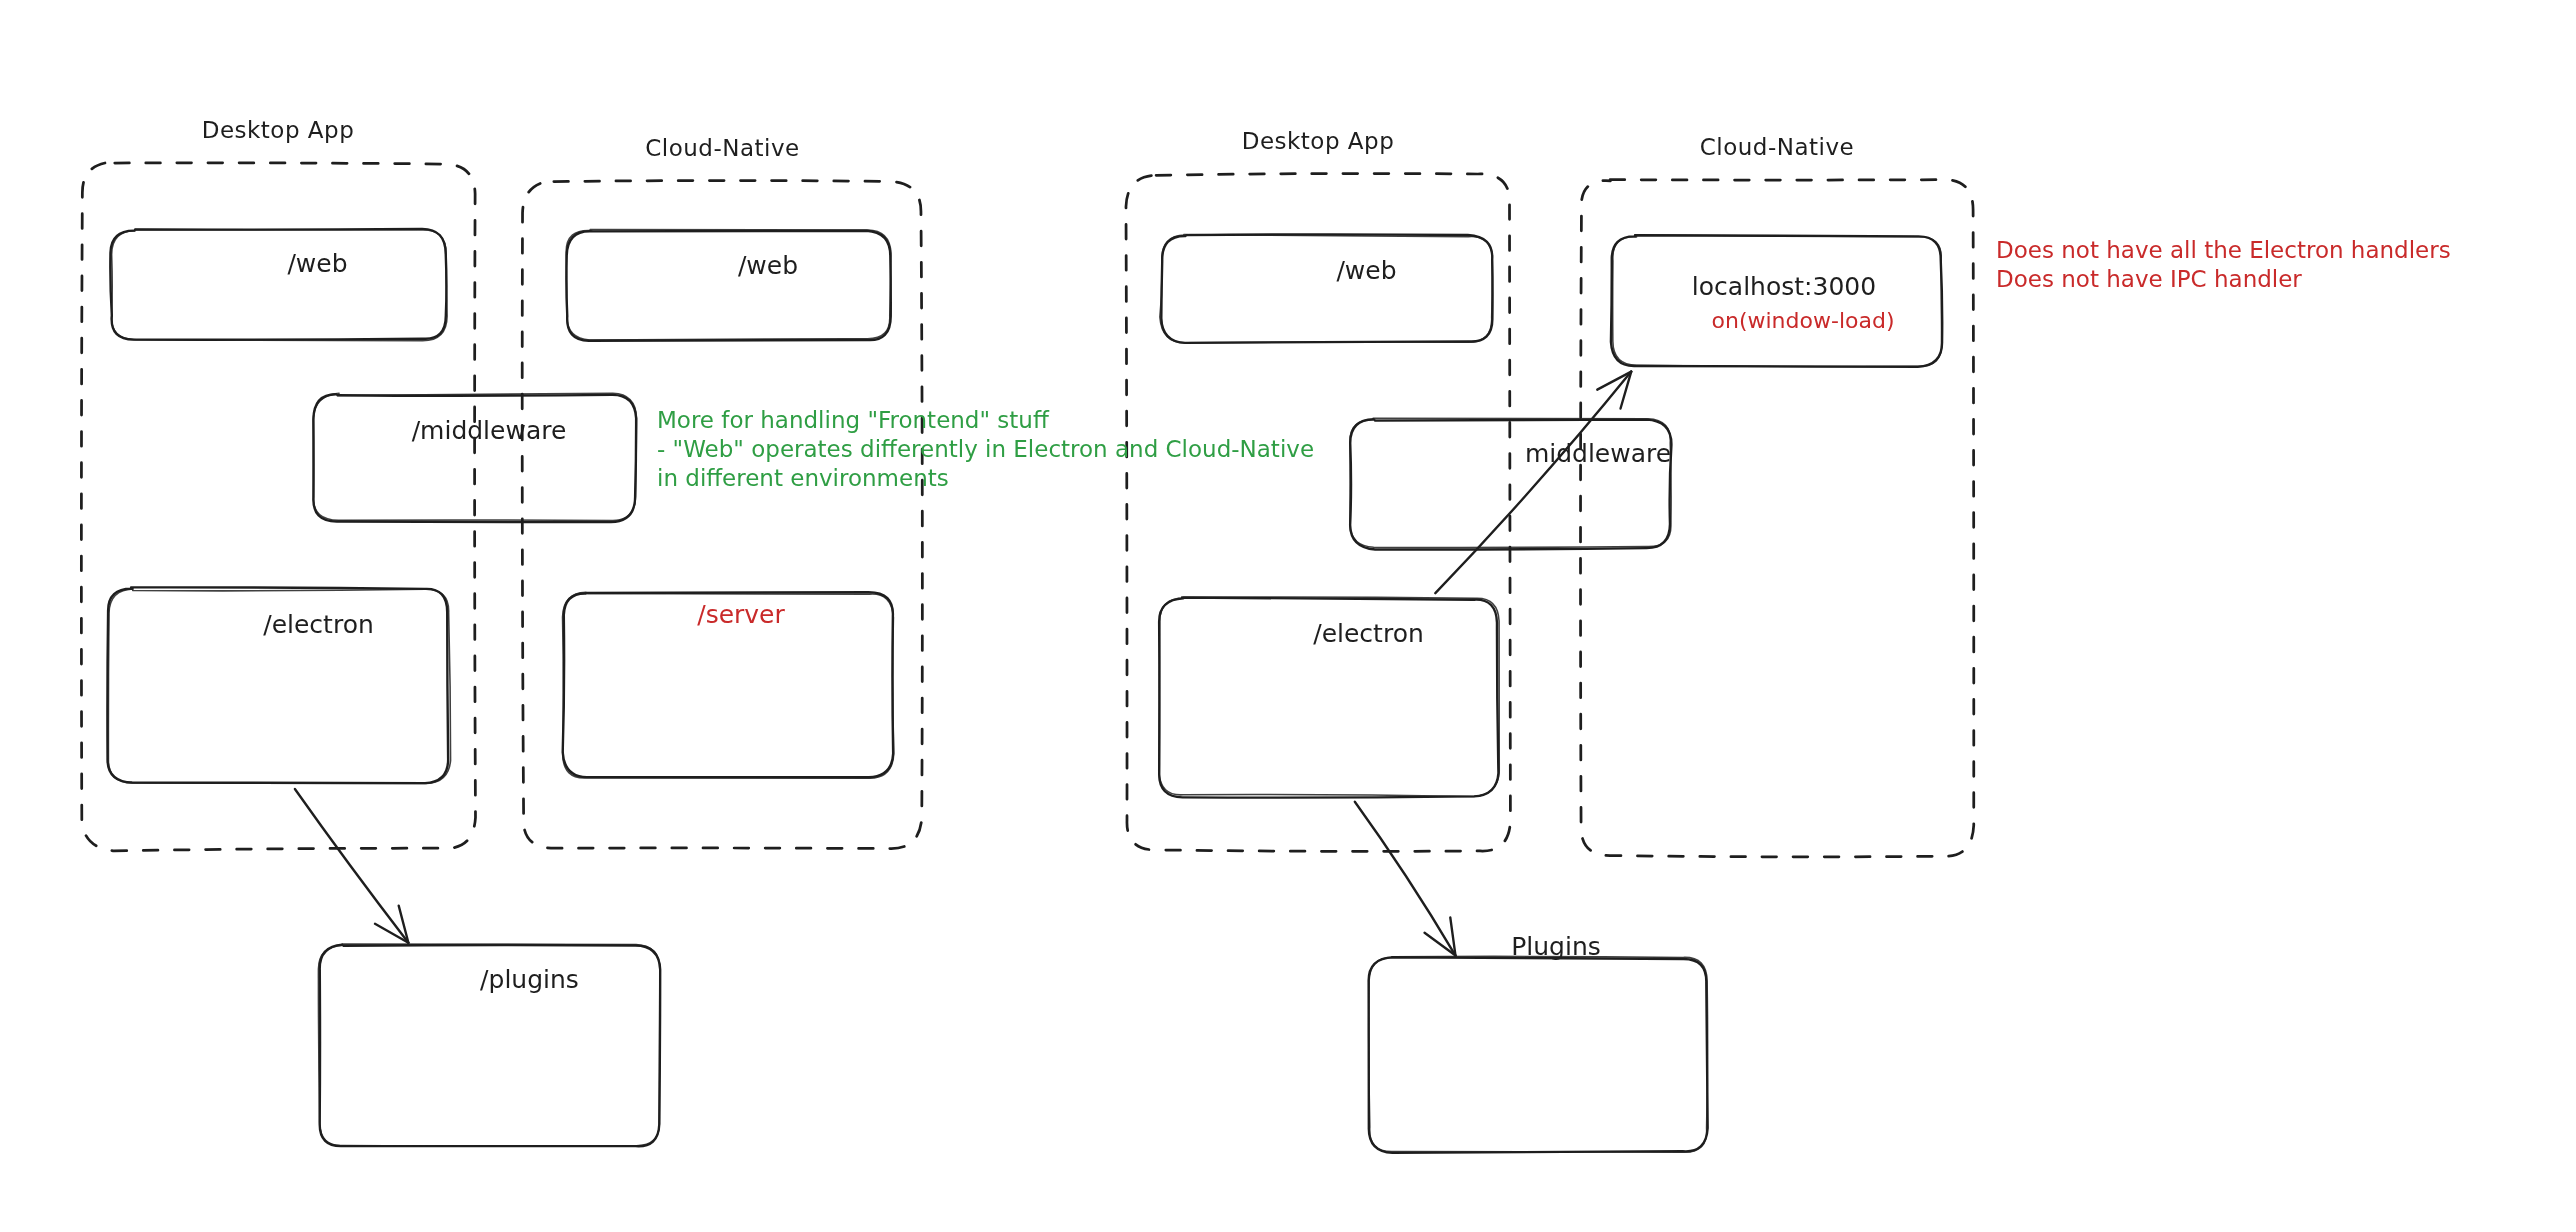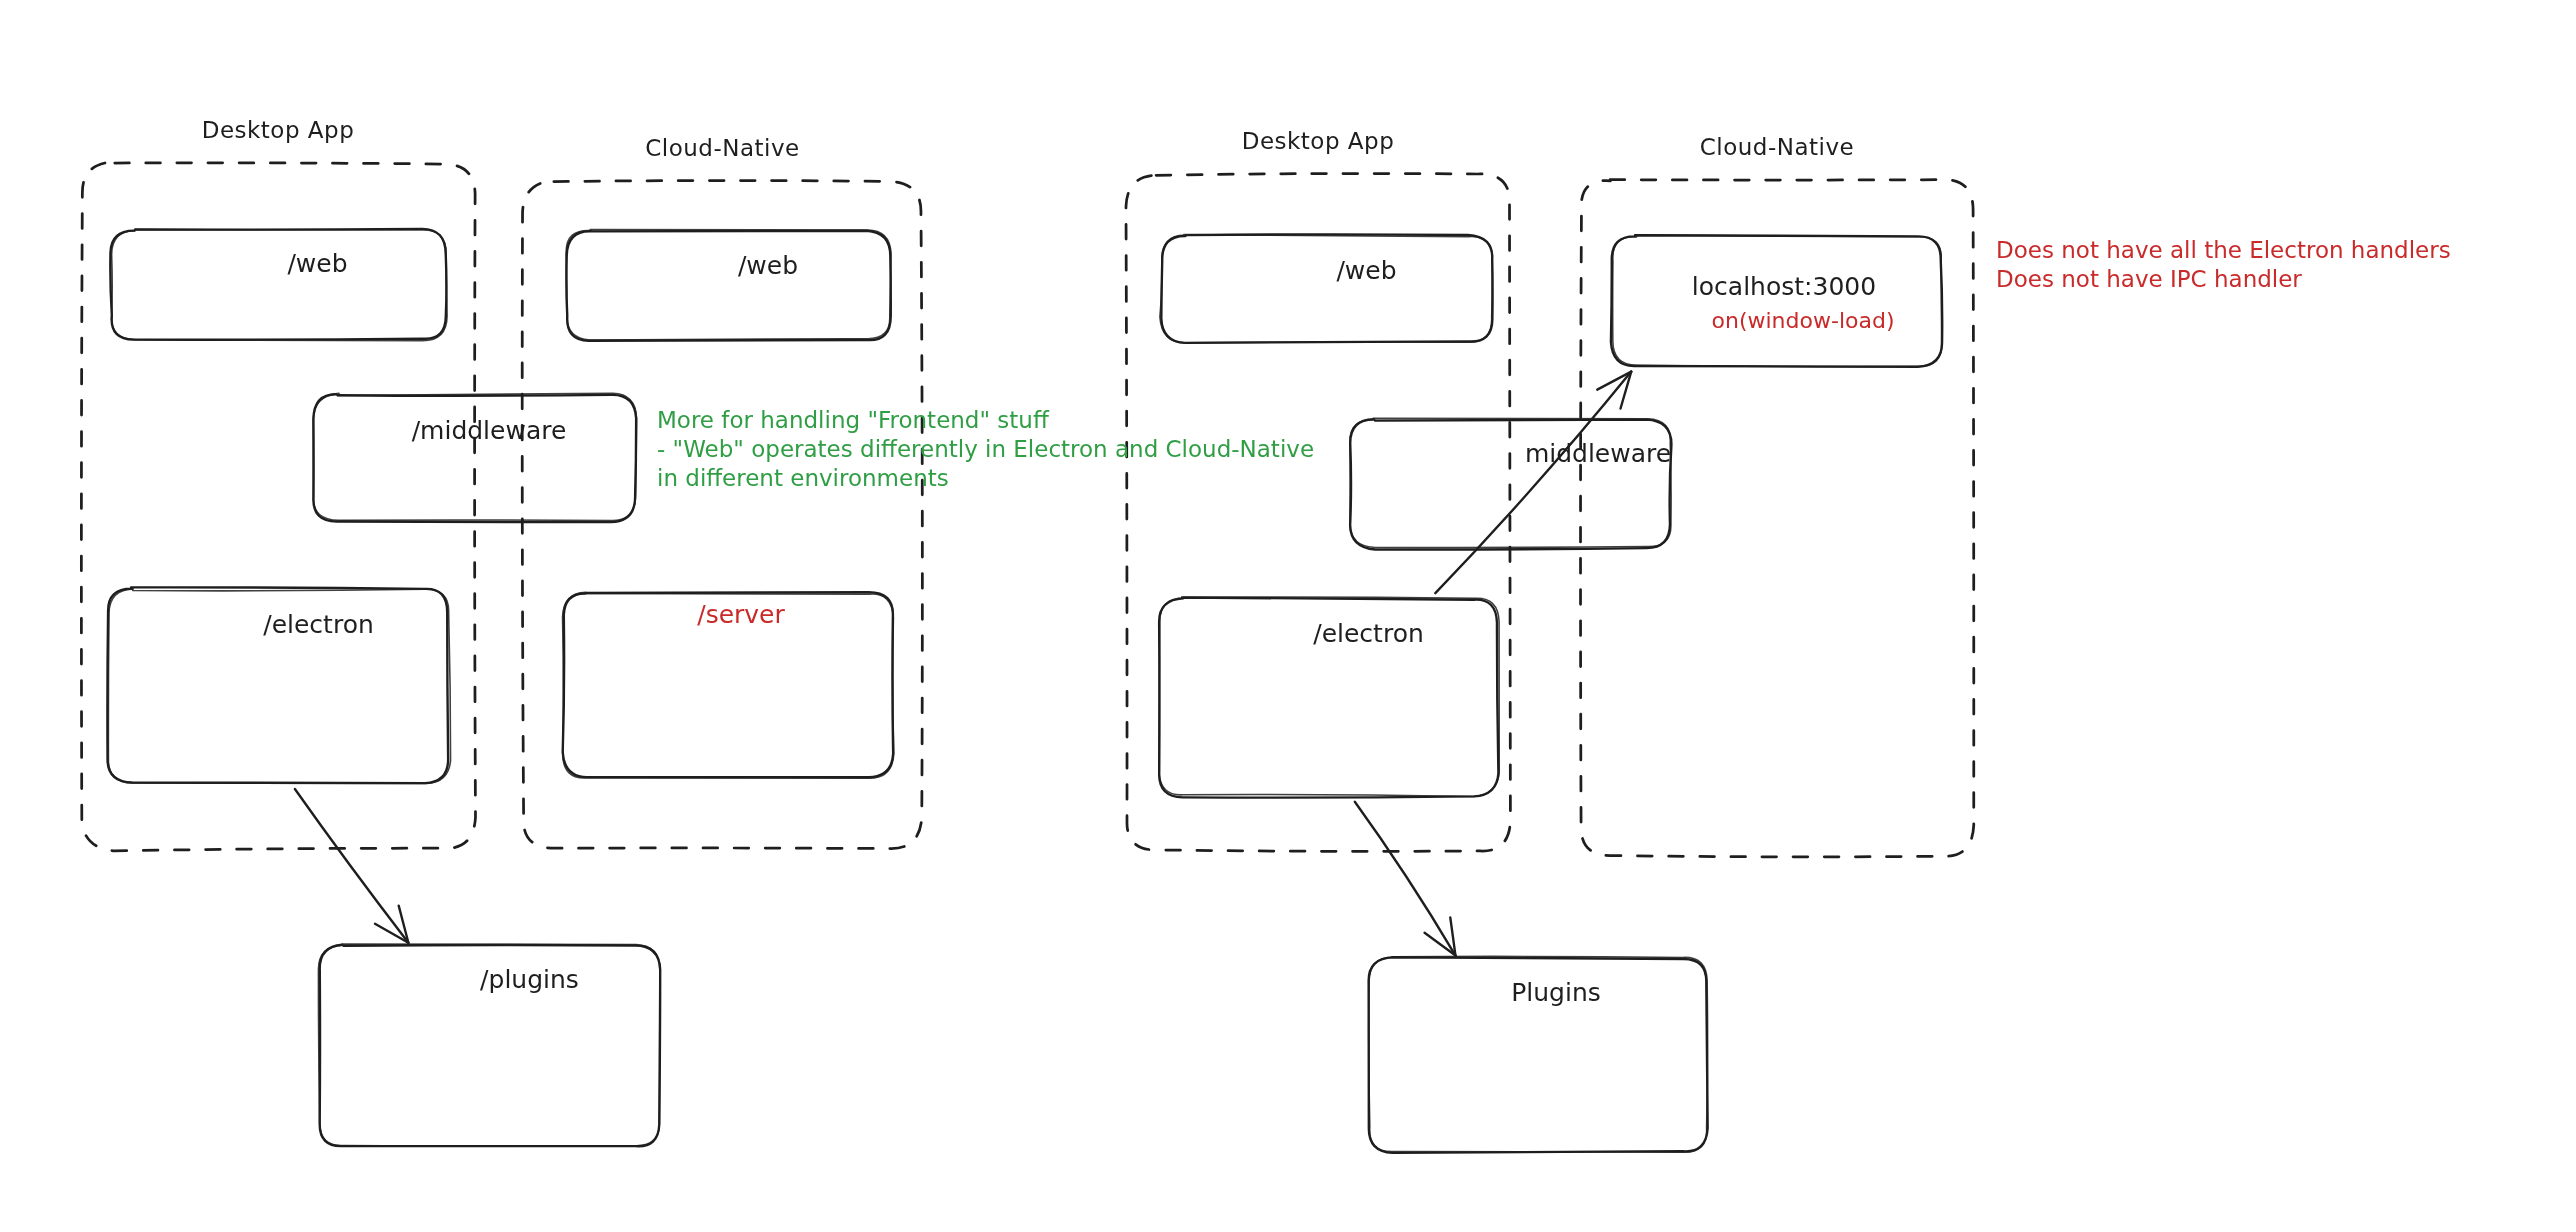--- a/index.html
+++ b/index.html
@@ -157,19 +157,19 @@
       <div class="node-label" style="left: 566px; top: 251px; width: 324px;">/web</div>
       <div class="node-label" style="left: 313px; top: 416px; width: 272px;">/middleware</div>
       <div class="node-label" style="left: 108px; top: 610px; width: 341px;">/electron</div>
       <div class="node-label red" style="left: 564px; top: 600px; width: 274px;">/server</div>
       <div class="node-label" style="left: 319px; top: 965px; width: 341px;">/plugins</div>
       <div class="node-label" style="left: 1161px; top: 256px; width: 331px;">/web</div>
       <div class="node-label" style="left: 1611px; top: 272px; width: 266px;">localhost:3000</div>
       <div class="node-sublabel" style="left: 1611px; top: 308px; width: 384px;">on(window-load)</div>
       <div class="node-label" style="left: 1349px; top: 439px; width: 386px; margin-left: 16px;">middleware</div>
       <div class="node-label" style="left: 1159px; top: 619px; width: 339px;">/electron</div>
-      <div class="node-label" style="left: 1368px; top: 978px; width: 296px;">Plugins</div>
+      <div class="node-label" style="left: 1368px; top: 932px; width: 296px;">Plugins</div>
       <div class="annotation green" style="left: 657px; top: 406px;"><div>More for handling "Frontend" stuff</div><div>- "Web" operates differently in Electron and Cloud-Native</div><div>in different environments</div></div>
       <div class="annotation red" style="left: 1996px; top: 236px;"><div>Does not have all the Electron handlers</div><div>Does not have IPC handler</div></div>
     </div>
 
 </div>
 
 
 </body></html>

